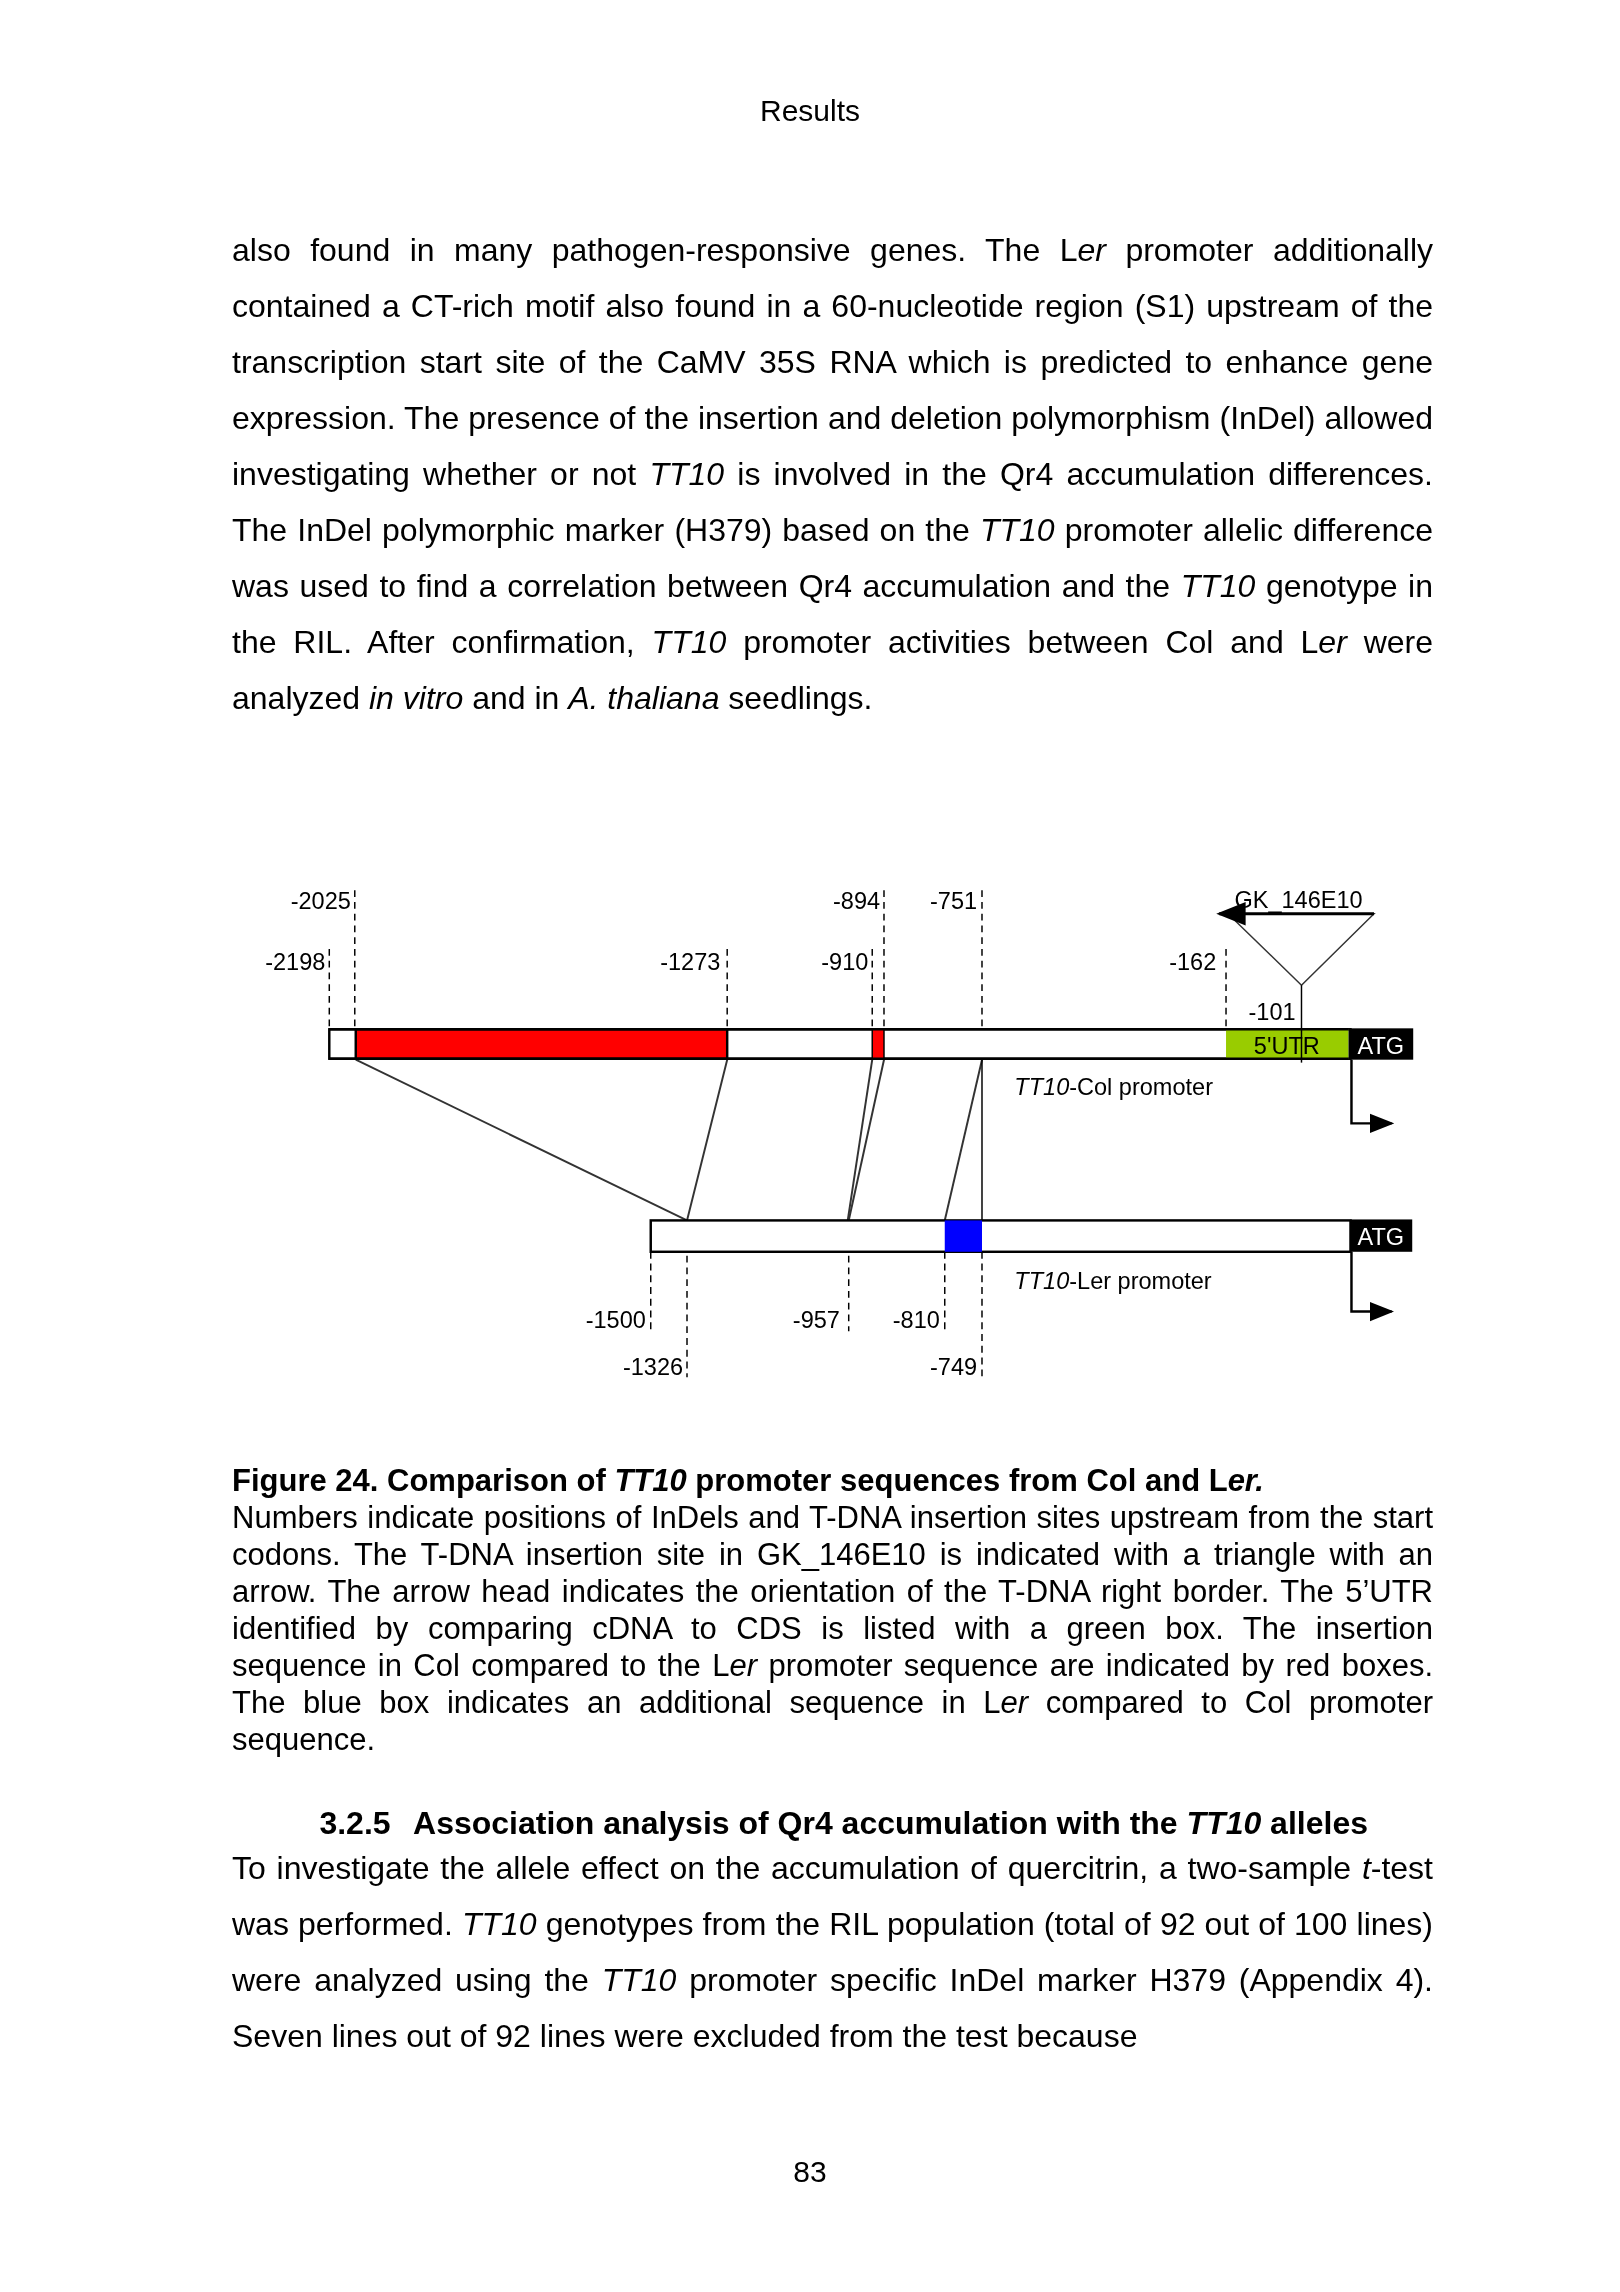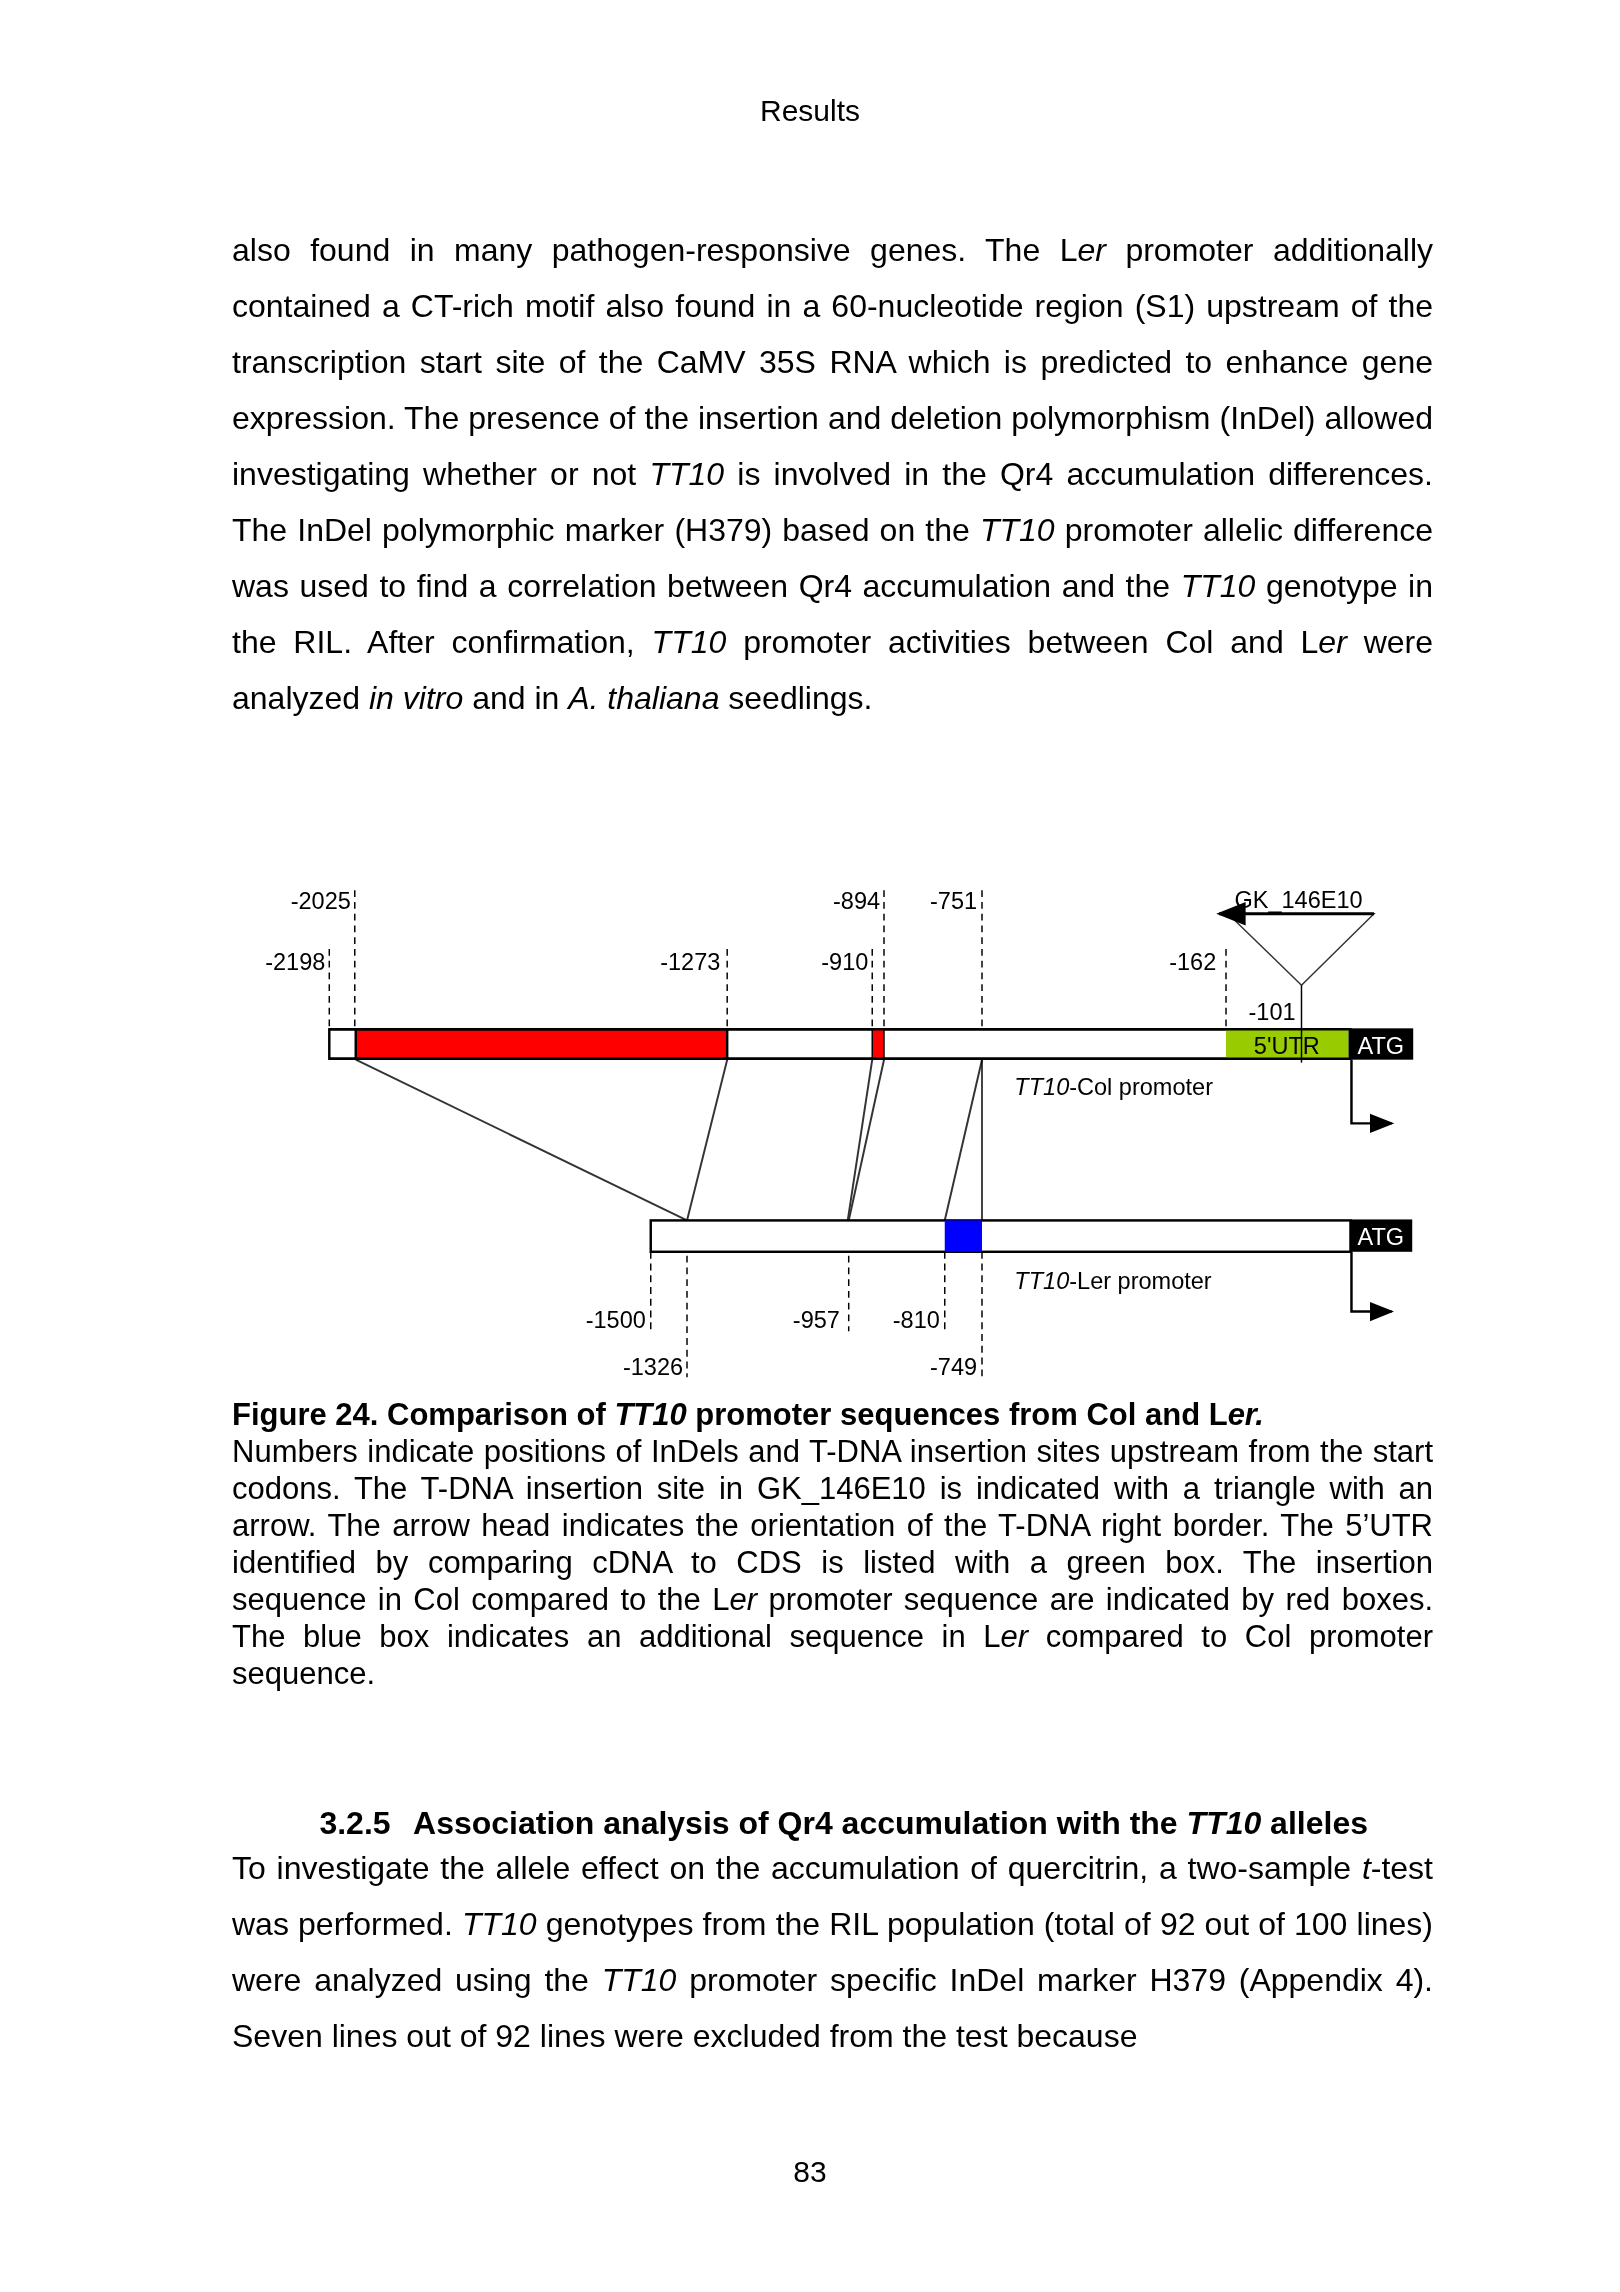--- a/index.html
+++ b/index.html
@@ -2,21 +2,21 @@
 <html><head>
 <meta charset="utf-8">
 <style>
   html, body { margin:0; padding:0; background:#ffffff; }
   body { width:1620px; height:2293px; position:relative; overflow:hidden;
          font-family:"Liberation Sans", sans-serif; color:#000; }
   .hdr { position:absolute; top:94px; left:0; width:1620px; text-align:center; font-size:30px; }
   .body-text { position:absolute; left:232px; width:1201px; font-size:32px; line-height:56px;
                text-align:justify; text-align-last:left; }
   .p1 { top:222px; }
-  .caption { position:absolute; left:232px; top:1396px; width:1201px; font-size:31px; line-height:37px;
+  .caption { position:absolute; left:232px; top:1462px; width:1201px; font-size:31px; line-height:37px;
              text-align:justify; }
   .cap-title { font-weight:bold; display:block; text-align:left; }
   .section { position:absolute; left:232px; top:1805px; width:1201px; font-size:32px; font-weight:bold;text-align:center; }
   .section .num { display:inline-block; width:116px; }
   .p2 { top:1840px; }
   .pageno { position:absolute; top:2120px; left:0; width:1620px; text-align:center; font-size:30px;margin-top:35px; }
   i, em { font-style:italic; }
   svg text { font-family:"Liberation Sans", sans-serif; }
   #figure { position:absolute; left:0; top:0; }
 </style>

